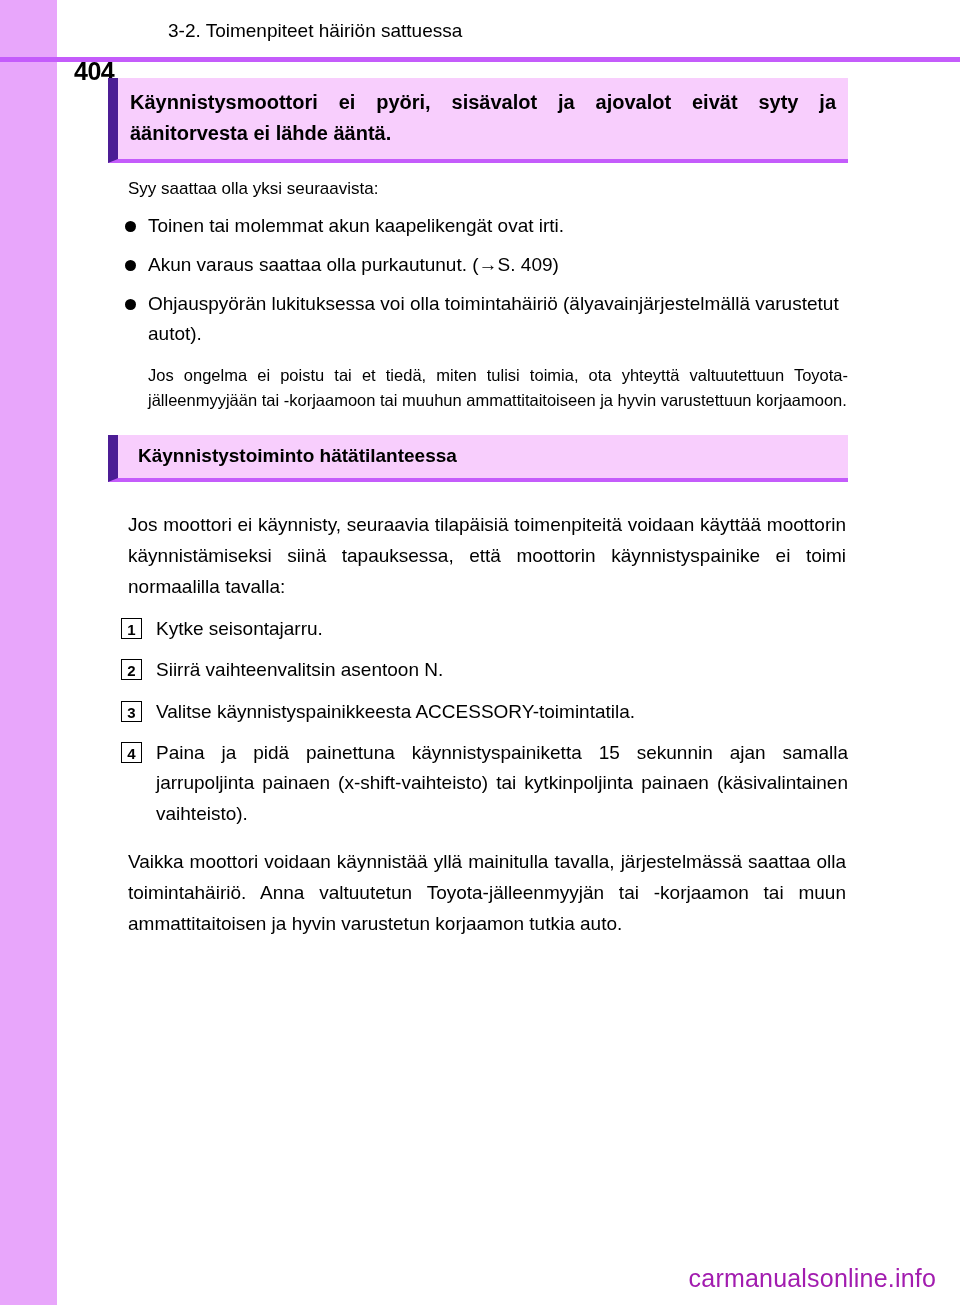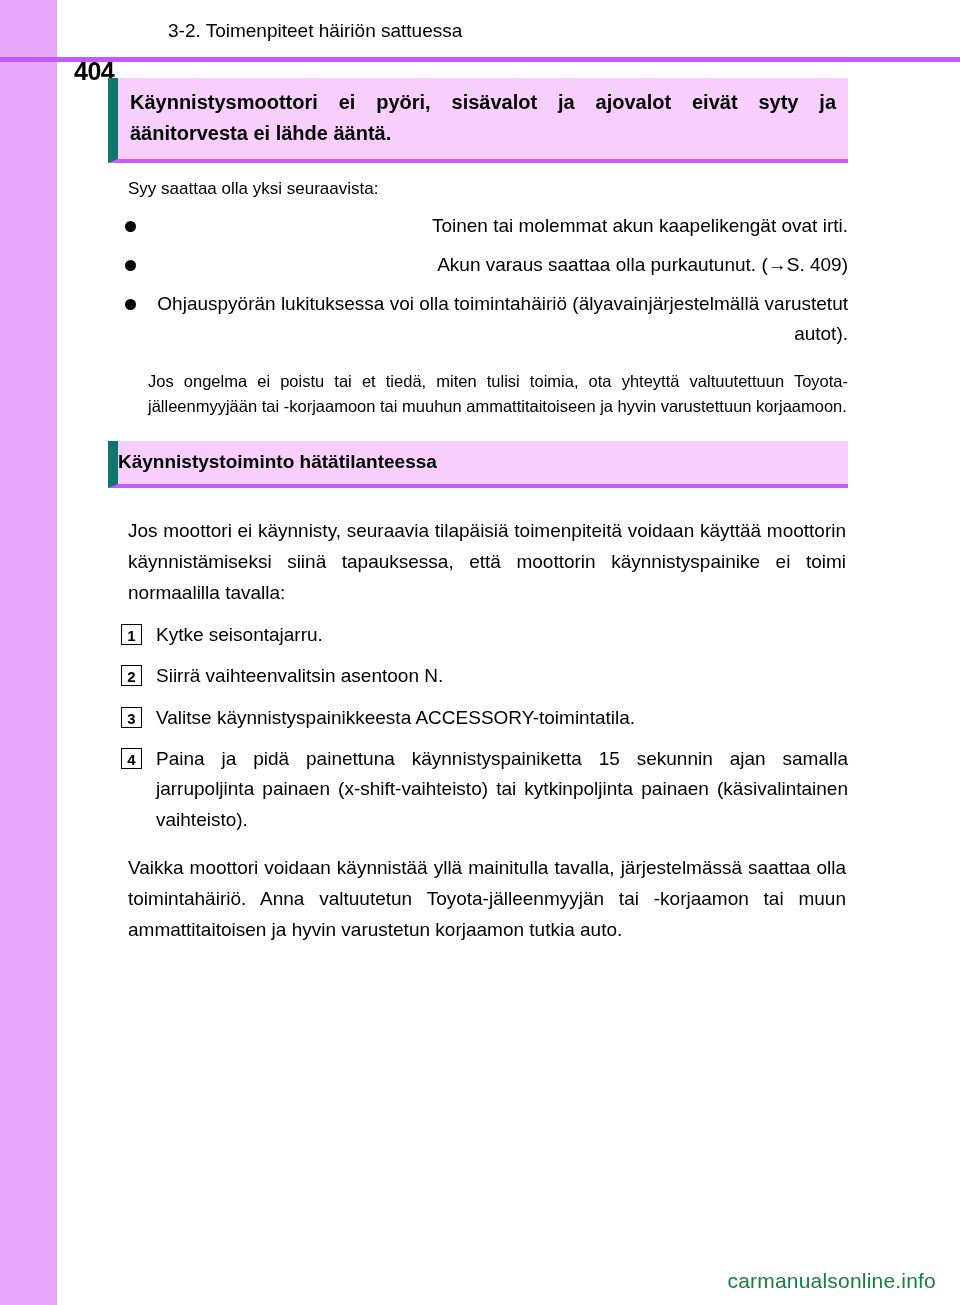--- a/index.html
+++ b/index.html
@@ -63,70 +63,69 @@
   .content {
     position: absolute;
     left: 108px;
     top: 78px;
     width: 740px;
   }
   
   .heading-box {
     position: relative;
     background: #f8cefd;
-    border-left: 10px solid #0f766e;
+    border-left: 10px solid #4c1d95;
     border-bottom: 4px solid #c45cfb;
     box-sizing: border-box;
     padding: 9px 12px 10px 12px;
     font-size: 20px;
     font-weight: bold;
     line-height: 1.55;
     text-align: justify;
     text-justify: inter-word;
   }
   .heading-box .hl-line {
     display: block;
   }
   .heading-box .hl-line.justified {
     text-align: justify;
     text-align-last: justify;
   }
   .heading-single {
-    padding: 6px 12px 7px 0;
+    padding: 6px 12px 7px 20px;
     font-size: 19px;
   }
   .intro-line {
     margin: 12px 0 0 20px;
     font-size: 17px;
     line-height: 1.6;
   }
   .bullet-list {
     list-style: none;
     margin: 5px 0 0 0;
     padding: 0;
-    text-align: right;
   }
   .bullet-item {
     position: relative;
     padding-left: 40px;
     margin-top: 9px;
     font-size: 19px;
     line-height: 1.58;
   }
   .bullet-dot {
     position: absolute;
     left: 17px;
     top: 10px;
     width: 11px;
     height: 11px;
     border-radius: 50%;
     background: #000000;
   }
   .note-para {
-    margin: 20px 0 0 40px;
+    margin: 14px 0 0 40px;
     font-size: 16.5px;
     line-height: 1.52;
     text-align: justify;
     text-justify: inter-word;
   }
   .heading2-wrap {
     margin-top: 22px;
   }
   .para-block {
     margin: 28px 0 0 20px;
@@ -170,22 +169,22 @@
     width: 718px;
     font-size: 19px;
     line-height: 1.63;
     text-align: justify;
     text-justify: inter-word;
   }
   .watermark {
     position: absolute;
     right: 24px;
     bottom: 12px;
-    font-size: 21px;
-    color: #15803d;
+    font-size: 25px;
+    color: #a21caf;
     letter-spacing: 0.2px;
     margin-top: 39px;
   }
 </style>
 </head>
 <body>
 
 <div class="page">
 
   <div class="side-band"></div>

